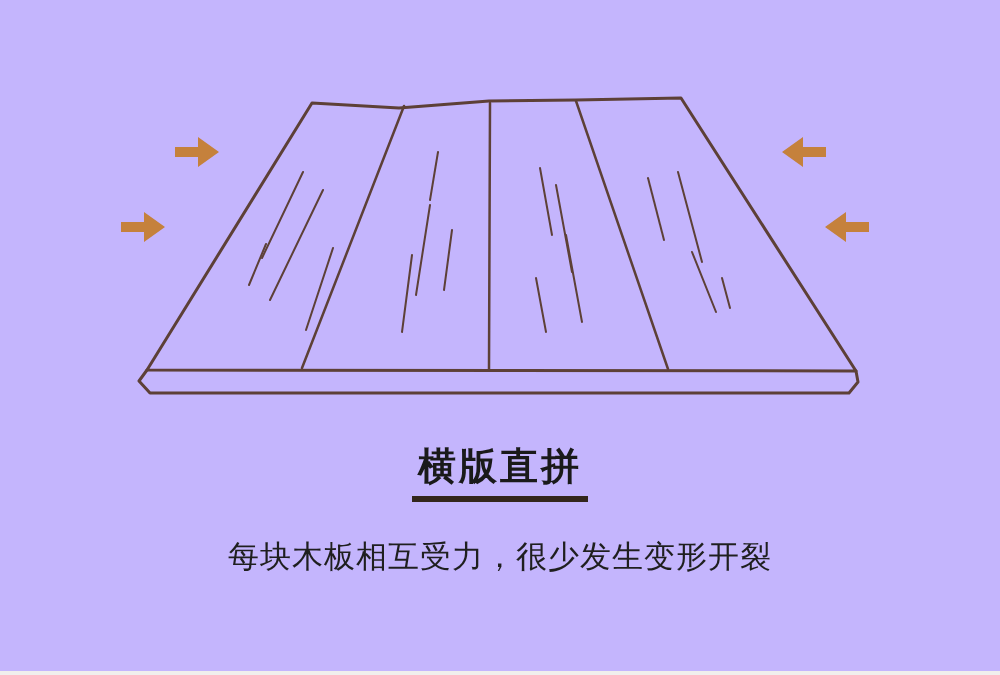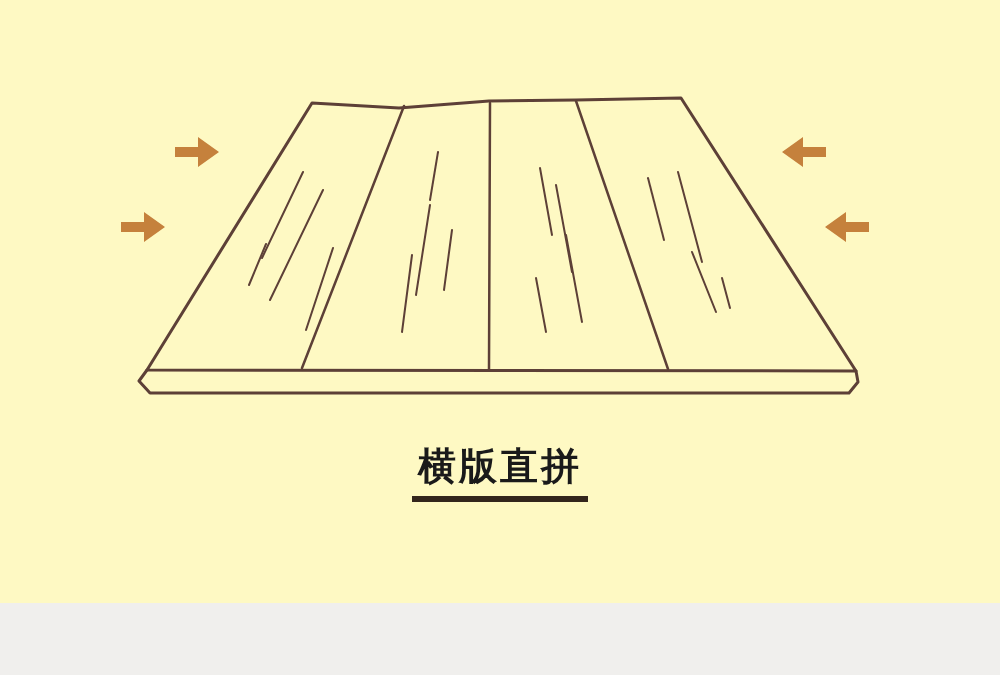--- a/index.html
+++ b/index.html
@@ -6,22 +6,22 @@
     margin: 0;
     padding: 0;
   }
   body {
     background: #f0efed;
     font-family: "DejaVu Sans", "Liberation Sans", sans-serif;
   }
   .canvas {
     position: relative;
     width: 1000px;
-    height: 603px;
-    background: #fef9c3;
+    height: 671px;
+    background: #c4b5fd;
     overflow: hidden;
   }
   .illustration {
     position: absolute;
     top: 0;
     left: 0;
     width: 1000px;
     height: 430px;
   }
   .caption-block {
@@ -107,14 +107,17 @@
       <path d="M 121 222 L 144 222 L 144 212 L 165 227 L 144 242 L 144 232 L 121 232 Z"></path>
       <path d="M 826 147 L 803 147 L 803 137 L 782 152 L 803 167 L 803 157 L 826 157 Z"></path>
       <path d="M 869 222 L 846 222 L 846 212 L 825 227 L 846 242 L 846 232 L 869 232 Z"></path>
     </g>
   </svg>
 
   <div class="caption-block">
     <span class="title">横版直拼</span>
   </div>
 
+  <div class="subtitle-block">
+    <span class="subtitle">每块木板相互受力，很少发生变形开裂</span>
+  </div>
 
 </div>
 
 </body></html>

